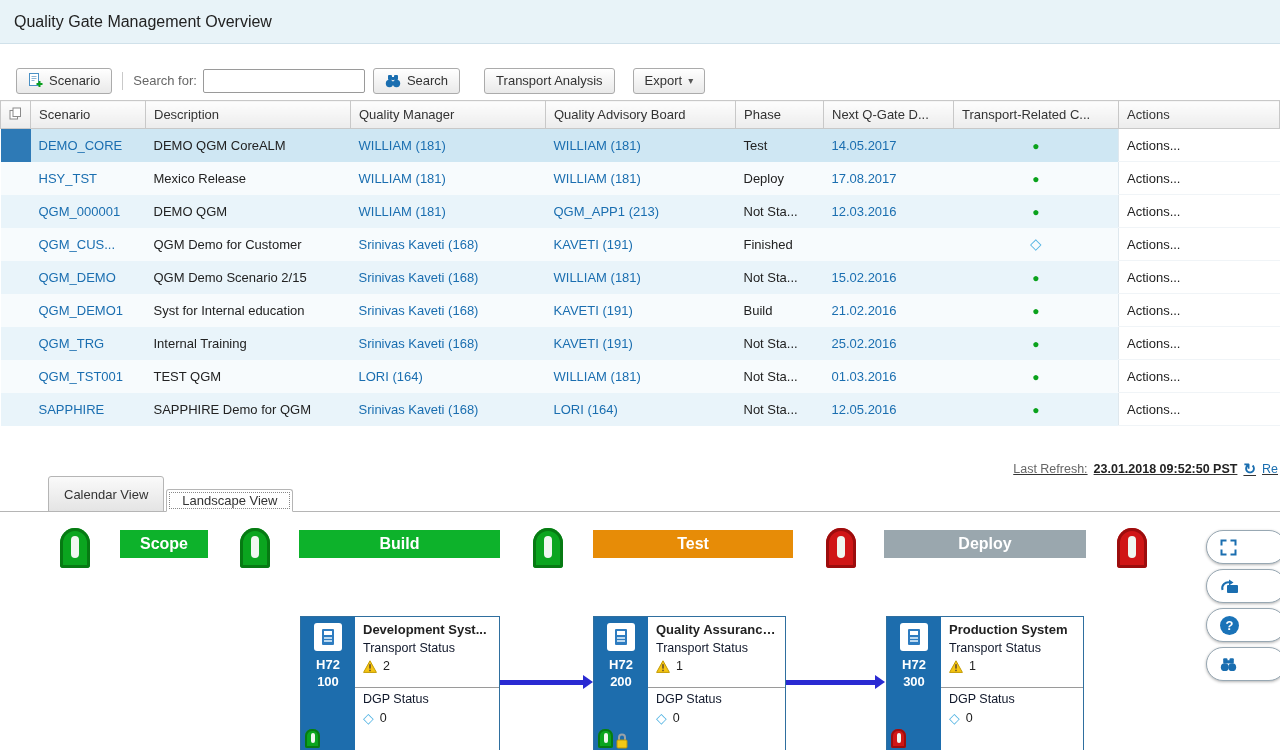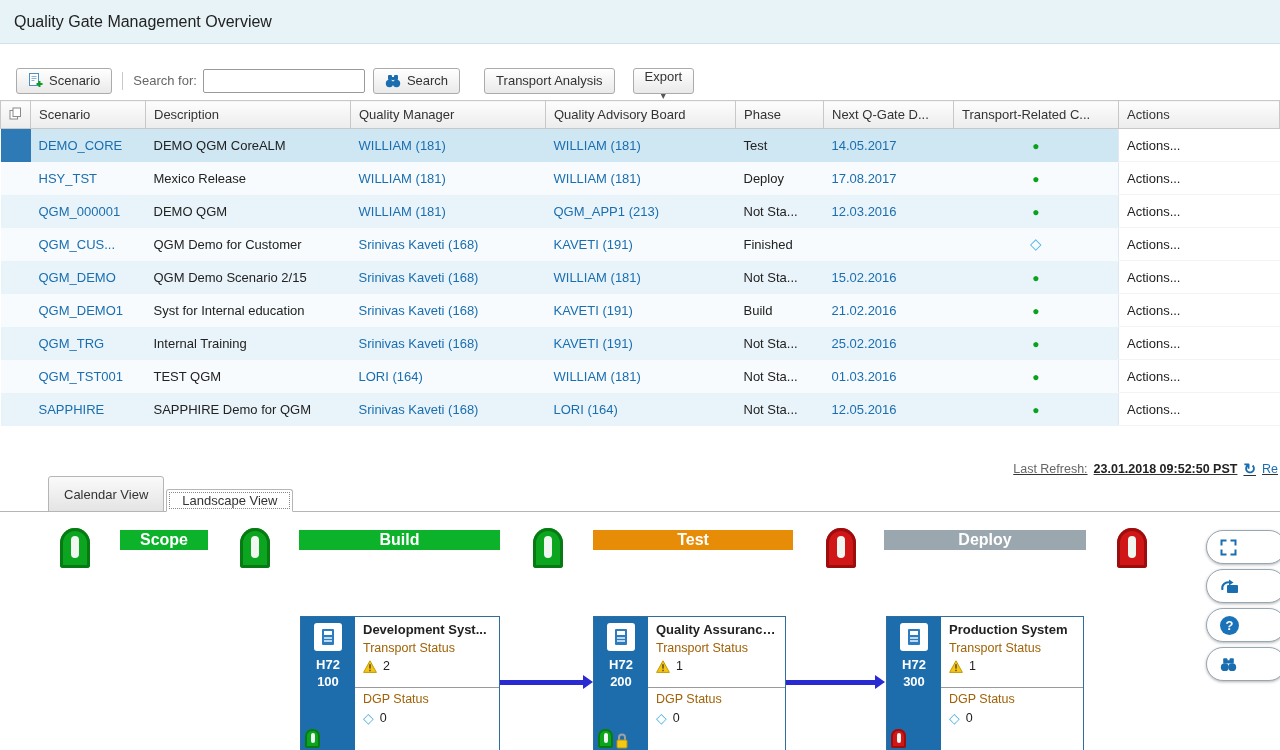--- a/index.html
+++ b/index.html
@@ -14,21 +14,21 @@
   
   .toolbar { display:flex; align-items:center; margin:23px 0 0 16px; height:27px; }
   .btn { display:inline-flex; align-items:center; gap:6px; height:26px; padding:0 11px;
          background:linear-gradient(#ffffff,#e9e9e9); border:1px solid #ababab;
          border-radius:3px; font-size:13px; color:#333; cursor:pointer; font-family:inherit; white-space:nowrap; }
   .vsep { width:1px; height:18px; background:#c9c9c9; margin:0 10px; }
   .lbl { color:#666; font-size:13px; margin-right:6px; }
   .search-input { width:162px; height:24px; border:1px solid #9a9a9a; border-radius:2px;
                   padding:0 6px; margin-right:8px; font-size:13px; font-family:"Liberation Sans",sans-serif; }
   .gap  { margin-left:24px; }
-  .gap2 { margin-left:18px;flex-direction:column; }
+  .gap2 { margin-left:18px; }
   .chev { font-size:10px; color:#555; }
   .ic { display:inline-flex; align-items:center; }
 
   
   .grid { width:100%; border-collapse:collapse; margin-top:6px; table-layout:fixed; font-size:13px; }
   .grid th { height:28px; background:linear-gradient(#fdfdfd,#ececec);
              border:1px solid #c8c8c8; border-left:none; font-weight:normal;
              text-align:left; padding:0 8px; color:#333; white-space:nowrap; overflow:hidden; }
   .grid th:first-child { border-left:1px solid #c8c8c8; text-align:center; padding:0; }
   .grid td { height:33px; padding:0 8px; white-space:nowrap; overflow:hidden;
@@ -61,38 +61,38 @@
          background:linear-gradient(#fafafa,#e4e4e4); cursor:pointer; color:#333; }
   .tab.active { background:#fff; border-bottom-color:#fff; height:23px; outline:1px dotted #888; outline-offset:-4px; }
 
   
   .landscape { position:relative; height:239px; background:#fff; overflow:hidden; }
   .gate { position:absolute; top:16px; width:30px; height:40px; border-radius:15px 15px 3px 3px; cursor:pointer; }
   .gate.green { background:#0ba51f; box-shadow:inset 0 0 0 3px #077a13; }
   .gate.red   { background:#d01616; box-shadow:inset 0 0 0 3px #9c0d0d; }
   .gate::after { content:""; position:absolute; left:50%; top:8px; transform:translateX(-50%);
                  width:8px; height:22px; border-radius:4px; background:#f0f7f0; }
-  .pbar { position:absolute; top:18px; height:20px; display:flex; align-items:center;
+  .pbar { position:absolute; top:18px; height:28px; display:flex; align-items:center;
           justify-content:center; color:#fff; font-weight:bold; font-size:16px; cursor:pointer; }
   .conn { position:absolute; top:168px; height:5px; background:#2a2ad2; }
   .conn::after { content:""; position:absolute; right:-9px; top:-5px;
                  border-left:10px solid #2a2ad2; border-top:7.5px solid transparent;
                  border-bottom:7.5px solid transparent; }
 
   .sysbox { position:absolute; top:104px; height:135px; background:#fff;
             border:1px solid #2f6f9f; display:flex; cursor:pointer; }
   .strip { width:54px; background:#1d6dad; position:relative; display:flex; flex:none;
            flex-direction:column; align-items:center; padding-top:6px; }
   .sysic { width:28px; height:28px; background:#fff; border-radius:3px;
            display:flex; align-items:center; justify-content:center; }
   .sid { color:#fff; font-weight:bold; font-size:13px; line-height:17px; }
   .sysic + .sid { margin-top:5px; }
   .sysbody { flex:1; padding:5px 8px 0; overflow:hidden; }
   .systitle { font-weight:bold; font-size:13px; white-space:nowrap; overflow:hidden; text-overflow:ellipsis; color:#222; }
-  .syslabel { font-size:12.5px; margin-top:4px; color:#a16207; }
+  .syslabel { font-size:12.5px; margin-top:4px; color:#0f172a; }
   .sysline { display:flex; align-items:center; gap:6px; margin-top:4px; font-size:12.5px; color:#222; }
   .sysdiv { border-top:1px solid #9a9a9a; margin:14px -8px 0 -8px; }
   .warnic { display:inline-flex; }
   .dgpdia { color:#4fb2e2; font-size:14px; }
   .mini { position:absolute; bottom:2px; width:15px; height:19px; border-radius:7px 7px 2px 2px; left:4px; }
   .mini.green { background:#0ba51f; box-shadow:inset 0 0 0 2px #077a13; }
   .mini.red   { background:#d01616; box-shadow:inset 0 0 0 2px #9c0d0d; }
   .mini::after { content:""; position:absolute; left:50%; top:4px; transform:translateX(-50%);
                  width:4px; height:10px; border-radius:2px; background:#f0f7f0; }
   .minilock { position:absolute; bottom:1px; left:21px; display:inline-flex; }

